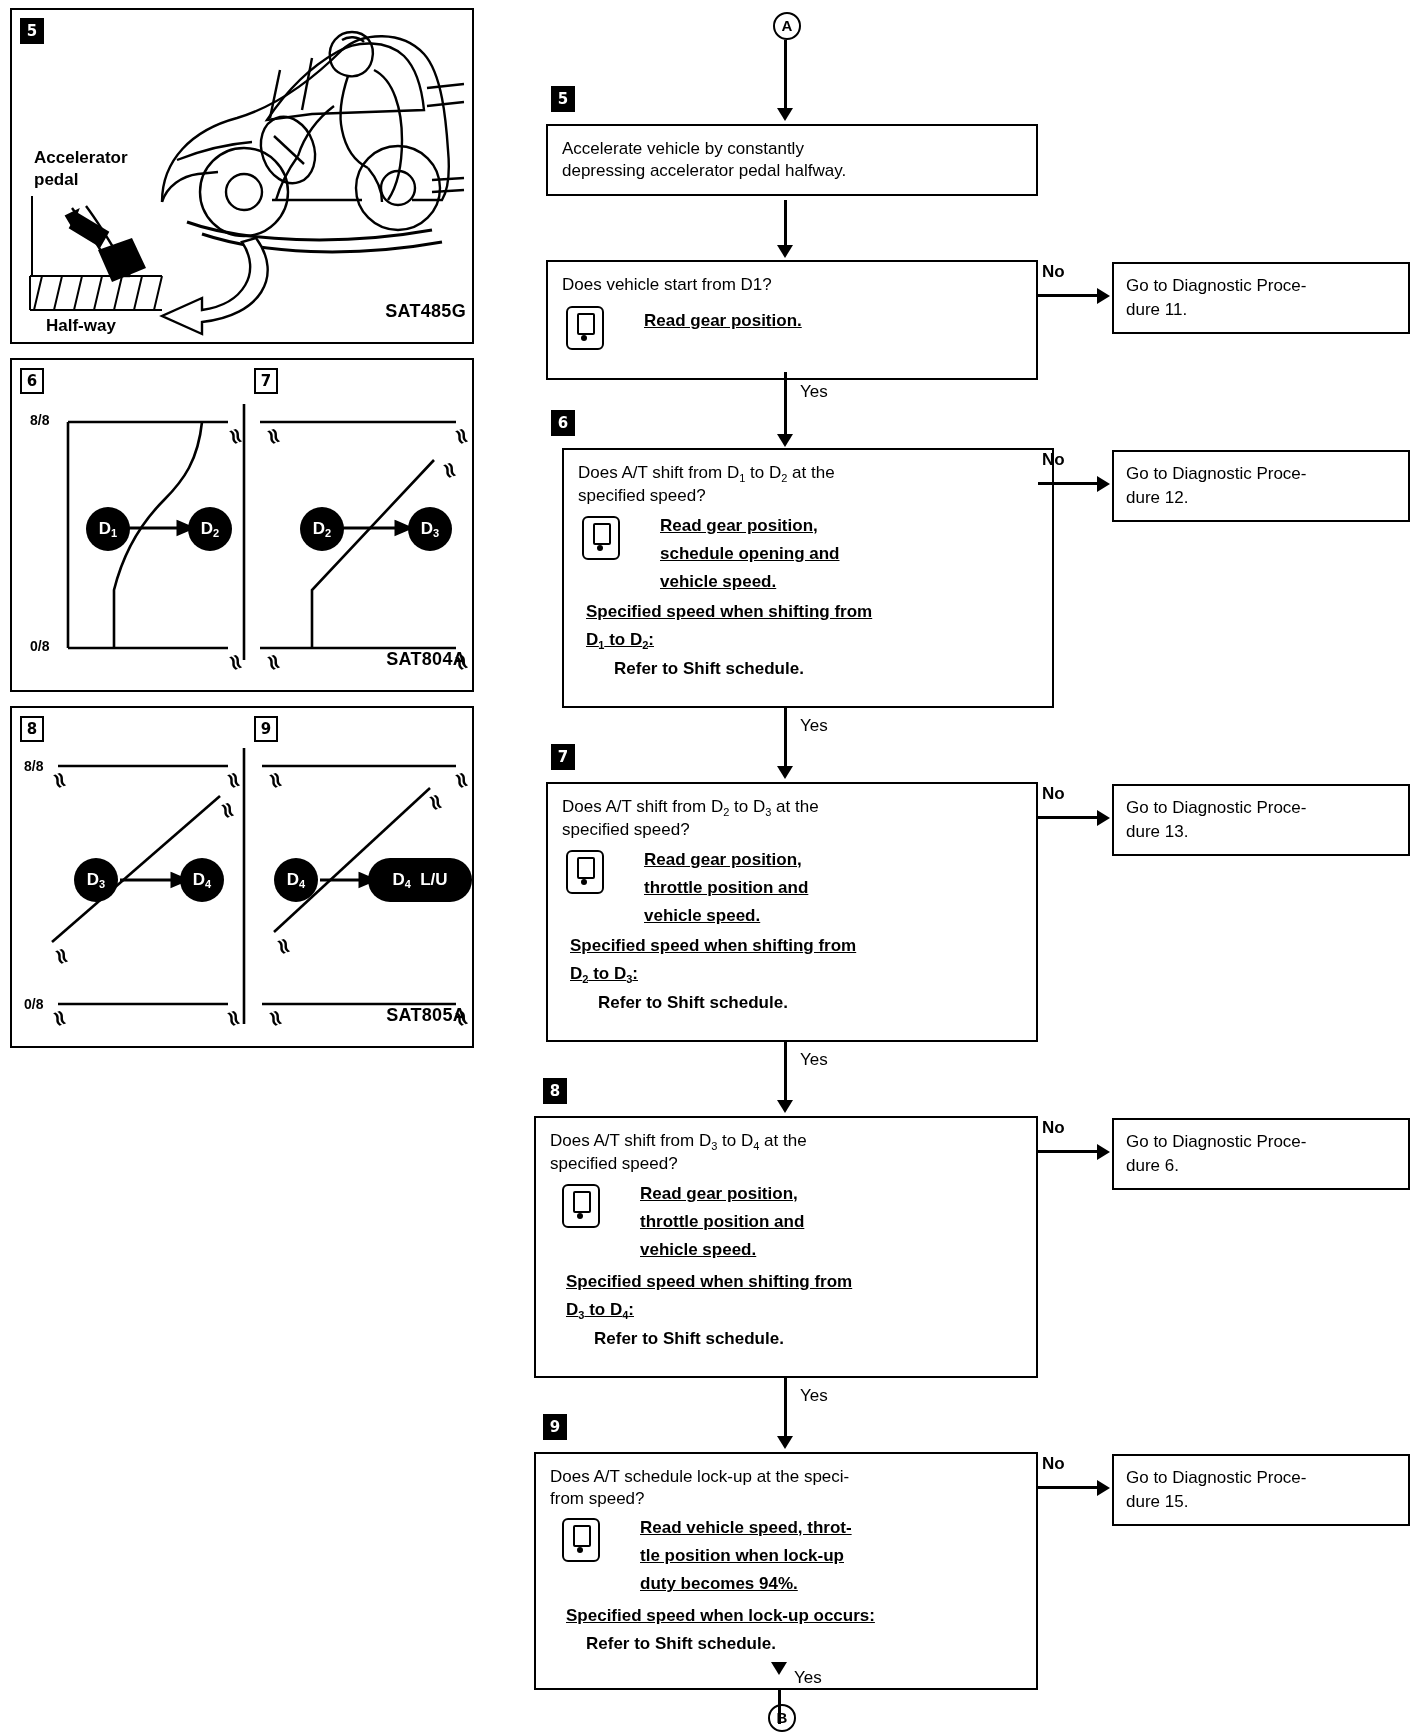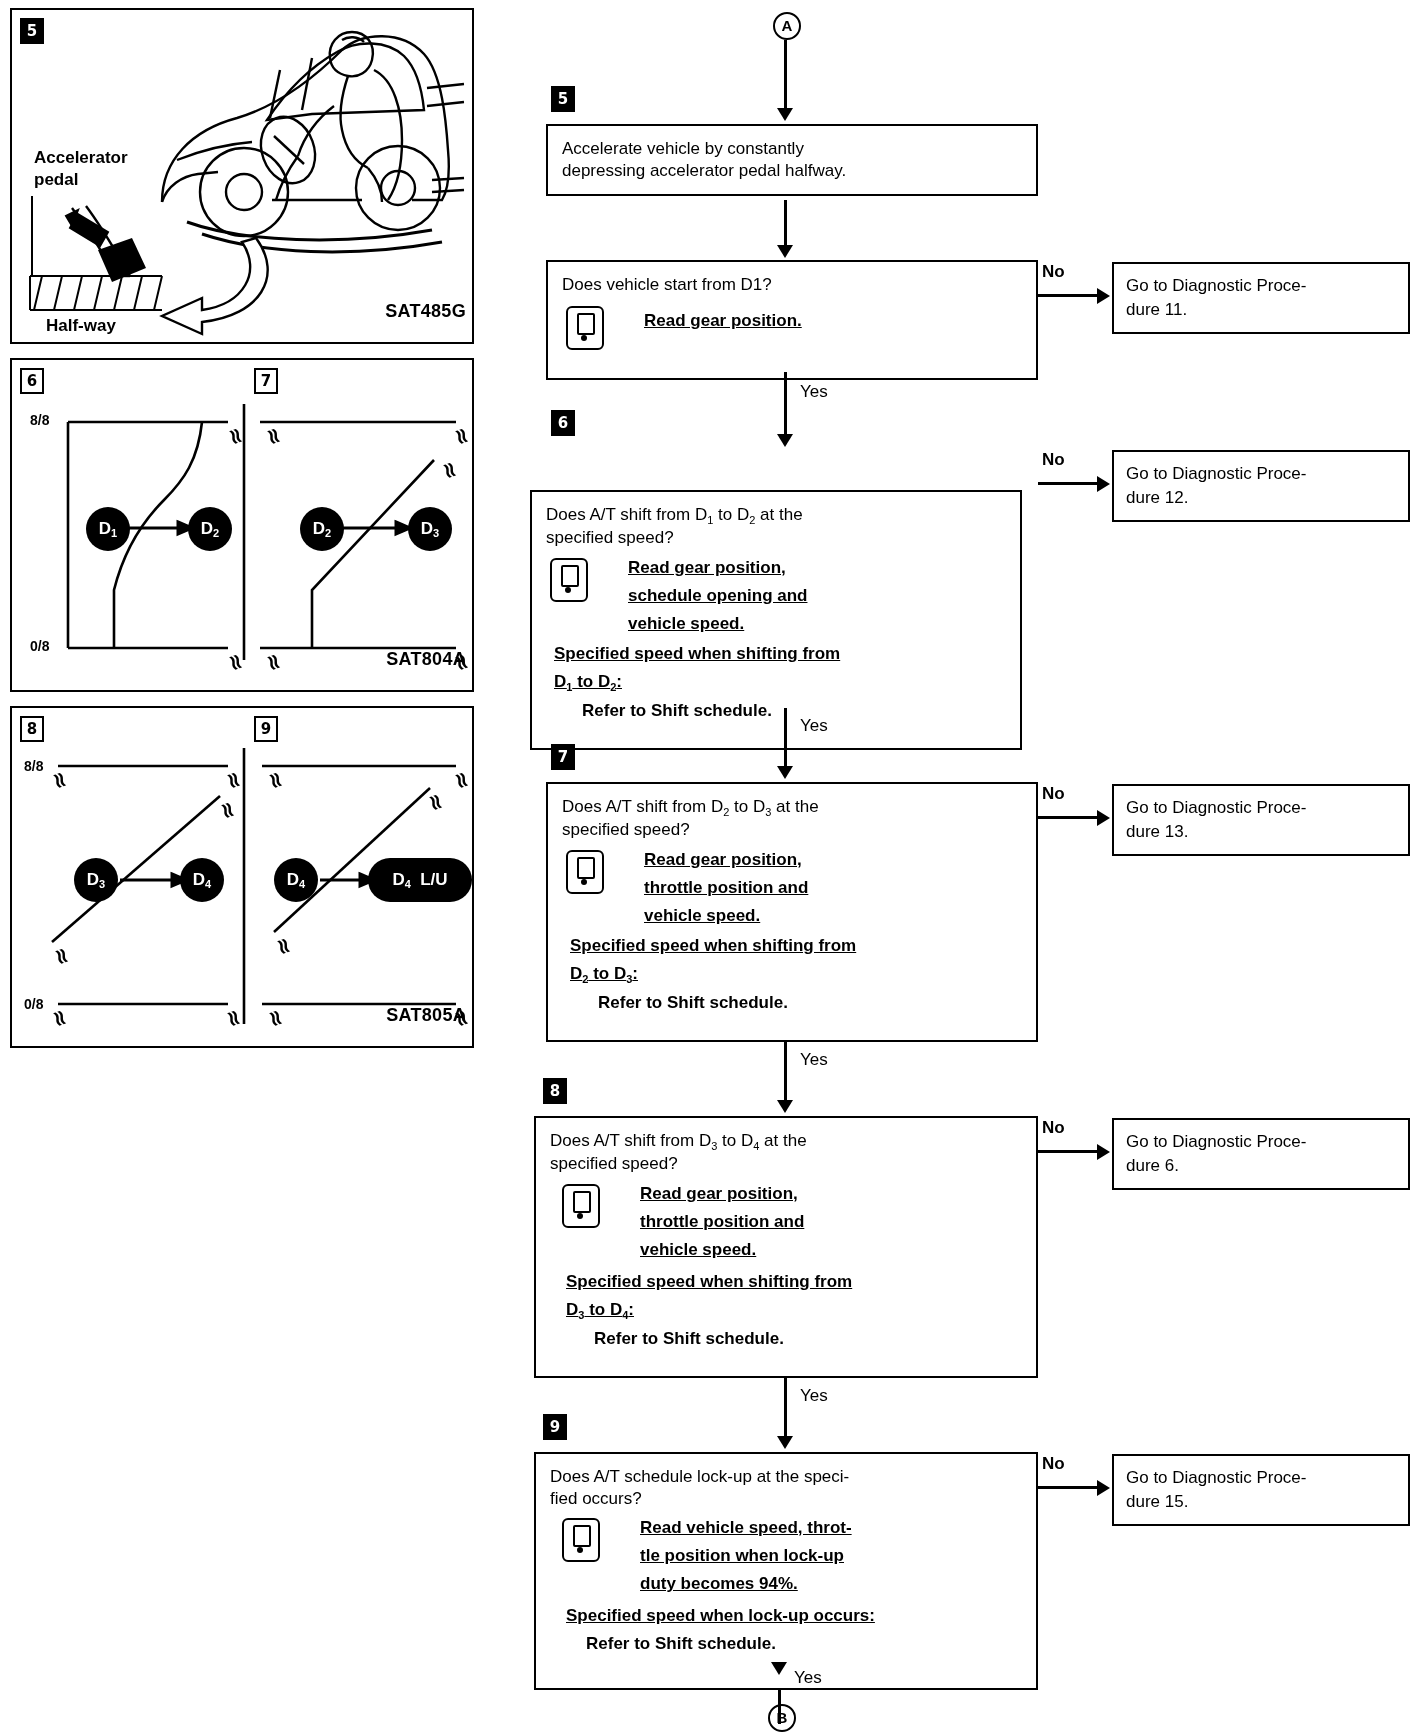--- a/index.html
+++ b/index.html
@@ -248,21 +248,21 @@
   <div class="arrow-right" style="left:1097px;top:288px;"></div>
   <div class="lbl" style="left:1042px;top:262px;">No</div>
   <div class="goto" style="left:1112px;top:262px;width:298px;height:72px;">
     <span>Go to Diagnostic Proce-</span><br><span>dure 11.</span>
   </div>
   <div class="v-line" style="left:784px;top:372px;height:66px;"></div>
   <div class="arrow-down" style="left:777px;top:434px;"></div>
   <div class="yes-lbl" style="left:800px;top:382px;">Yes</div>
 
   <div class="step-badge filled" style="left:551px;top:410px;">6</div>
-  <div class="fbox" style="left:530px;top:448px;width:492px;height:260px;margin-top:42px;">
+  <div class="fbox" style="left:562px;top:448px;width:492px;height:260px;">
     <div class="q" style="top:12px;">
       Does A/T shift from D<sub>1</sub> to D<sub>2</sub> at the<br>specified speed?
     </div>
     <div class="tester" style="left:18px;top:66px;"></div>
     <div class="q bold" style="left:96px;top:62px;line-height:28px;">
       <span>Read gear position,</span><br>
       <span>schedule opening and</span><br>
       <span>vehicle speed.</span>
     </div>
     <div class="q bold" style="left:22px;top:148px;line-height:28px;">
@@ -329,21 +329,21 @@
     <span>Go to Diagnostic Proce-</span><br><span>dure 6.</span>
   </div>
   <div class="v-line" style="left:784px;top:1378px;height:62px;"></div>
   <div class="arrow-down" style="left:777px;top:1436px;"></div>
   <div class="yes-lbl" style="left:800px;top:1386px;">Yes</div>
 
   <div class="step-badge filled" style="left:543px;top:1414px;">9</div>
   <div class="fbox" style="left:534px;top:1452px;width:504px;height:238px;">
     <div class="q" style="top:12px;">
       <span>Does A/T schedule lock-up at the speci-</span><br>
-      <span>fied occurs?</span>
+      <span>from speed?</span>
     </div>
     <div class="tester" style="left:26px;top:64px;"></div>
     <div class="q bold" style="left:104px;top:60px;line-height:28px;">
       <span>Read vehicle speed, throt-</span><br>
       <span>tle position when lock-up</span><br>
       <span>duty becomes 94%.</span>
     </div>
     <div class="q bold" style="left:30px;top:148px;line-height:28px;">
       <span>Specified speed when lock-up occurs:</span><br>
       <span style="display:inline-block;padding-left:20px;">Refer to Shift schedule.</span>

